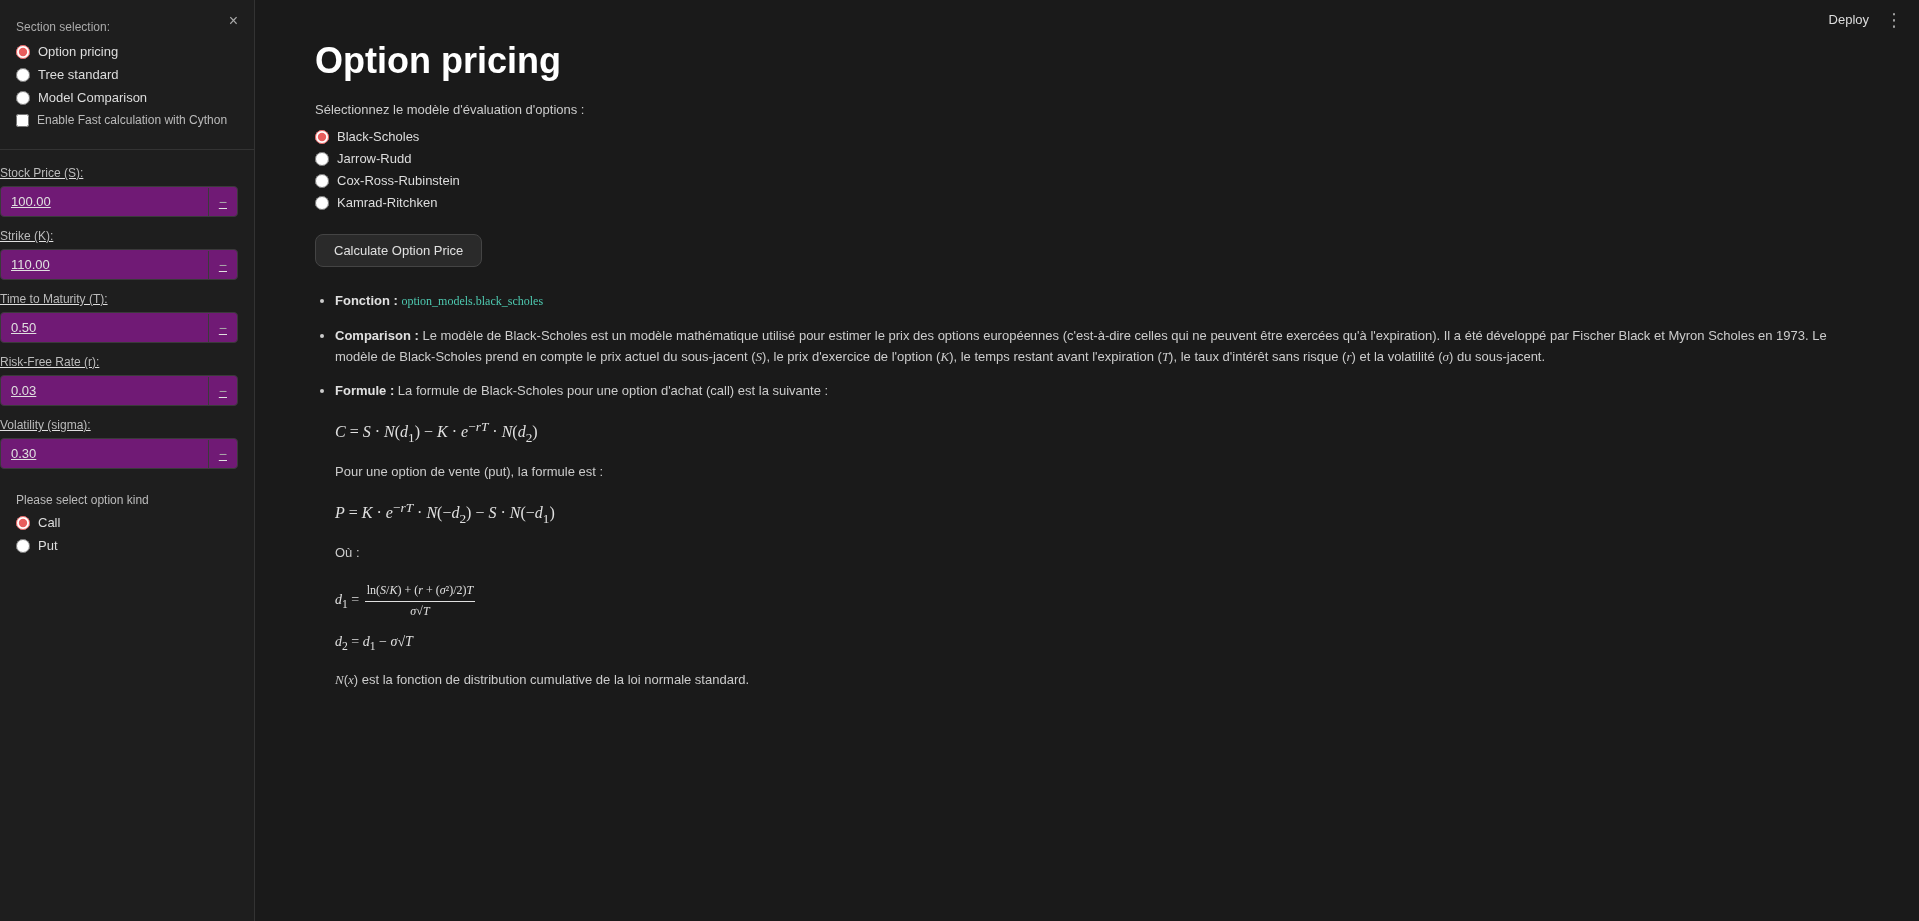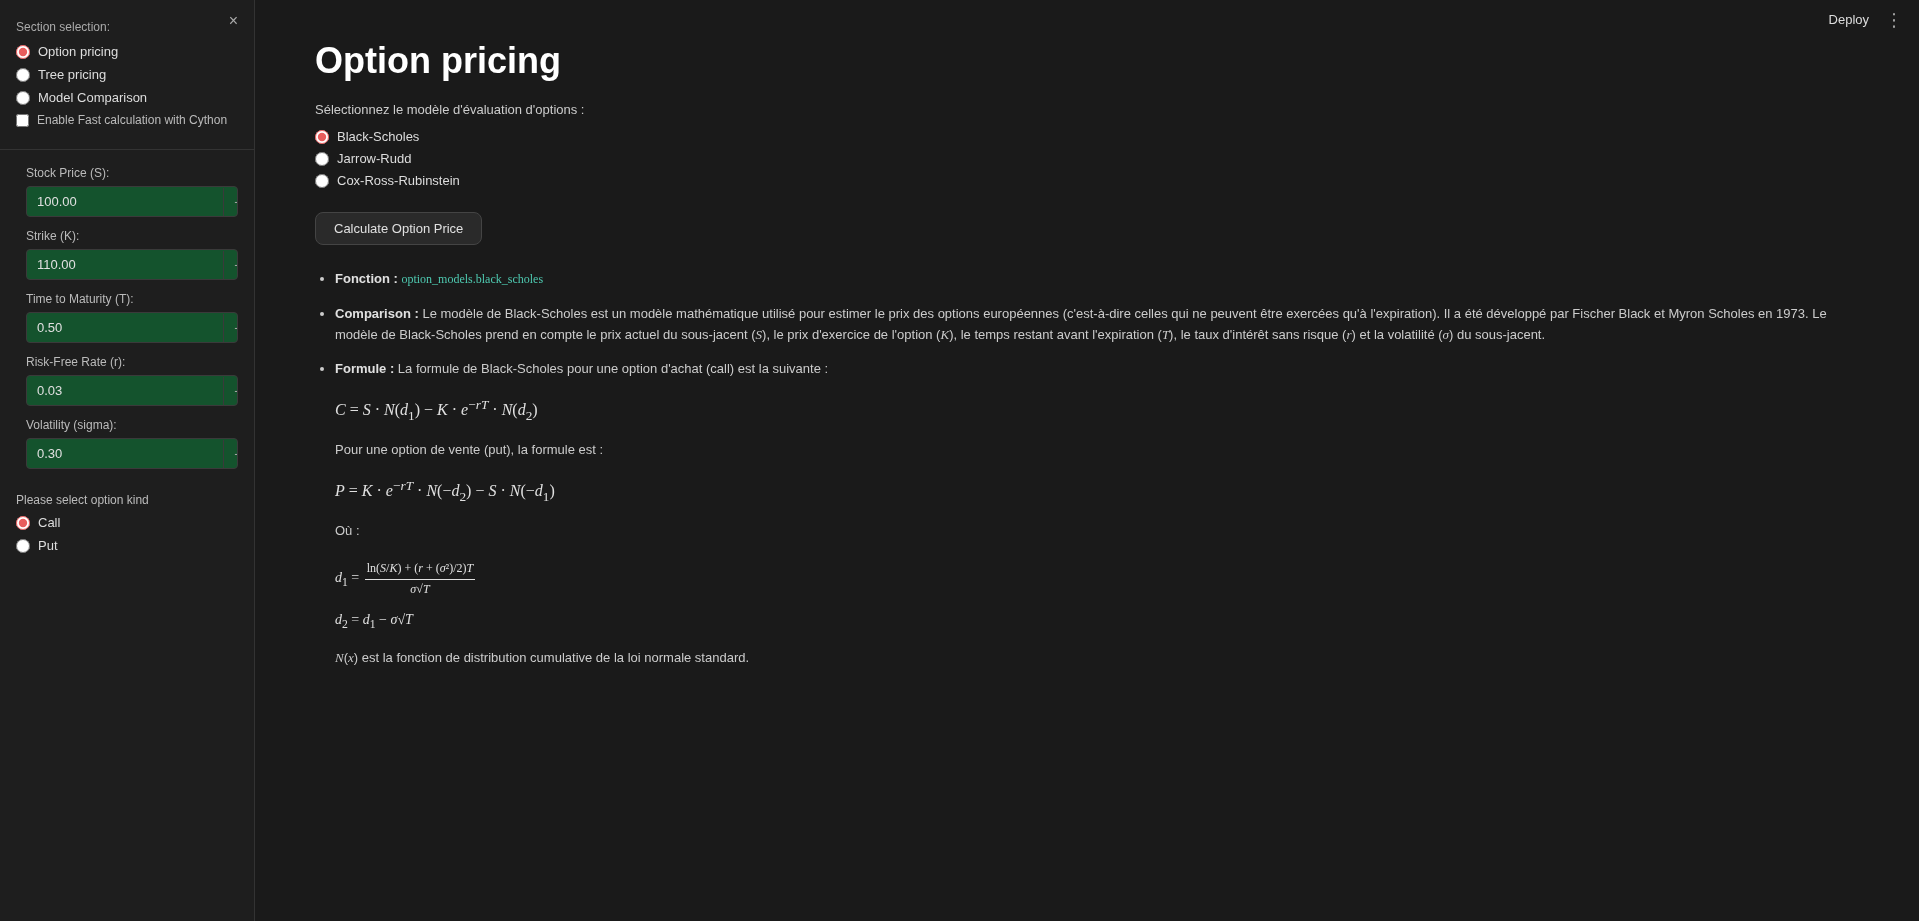--- a/index.html
+++ b/index.html
@@ -81,34 +81,35 @@
       height: 13px;
     }
 
     .sidebar-divider {
       border: none;
       border-top: 1px solid #333;
       margin: 12px 0;
     }
 
     .param-section {
-      padding: 4px 16px 8px 26px;
+      padding: 4px 16px 8px 0;
+      text-decoration: underline;
     }
 
     .param-label {
       font-size: 12px;
       color: #bbb;
       margin-bottom: 6px;
       font-weight: 500;
     }
 
     .param-input-row {
       display: flex;
       align-items: center;
-      background: #14532d;
+      background: #701a75;
       border: 1px solid #3a3a3a;
       border-radius: 4px;
       overflow: hidden;
       margin-bottom: 12px;
     }
 
     .param-input {
       flex: 1;
       background: transparent;
       border: none;
@@ -317,21 +318,21 @@
 
   <div class="sidebar-section">
     <div class="sidebar-section-label">Section selection:</div>
 
     <label class="radio-item">
       <input type="radio" name="section" checked="" style="">
       <span>Option pricing</span>
     </label>
     <label class="radio-item">
       <input type="radio" name="section" style="">
-      <span>Tree pricing</span>
+      <span>Tree standard</span>
     </label>
     <label class="radio-item">
       <input type="radio" name="section" style="">
       <span>Model Comparison</span>
     </label>
 
     <label class="checkbox-item">
       <input type="checkbox" style="">
       <span>Enable Fast calculation with Cython</span>
     </label>
@@ -399,20 +400,24 @@
       <input type="radio" name="model" checked="" style="">
       <span>Black-Scholes</span>
     </label>
     <label class="model-radio-item">
       <input type="radio" name="model" style="">
       <span>Jarrow-Rudd</span>
     </label>
     <label class="model-radio-item">
       <input type="radio" name="model" style="">
       <span>Cox-Ross-Rubinstein</span>
+    </label>
+    <label class="model-radio-item">
+      <input type="radio" name="model" style="">
+      <span>Kamrad-Ritchken</span>
     </label>
   </div>
 
   <button class="calc-btn">Calculate Option Price</button>
 
   <ul class="info-list">
     <li>
       <strong>Fonction :</strong>
       <span class="code-inline">option_models.black_scholes</span>
     </li>

